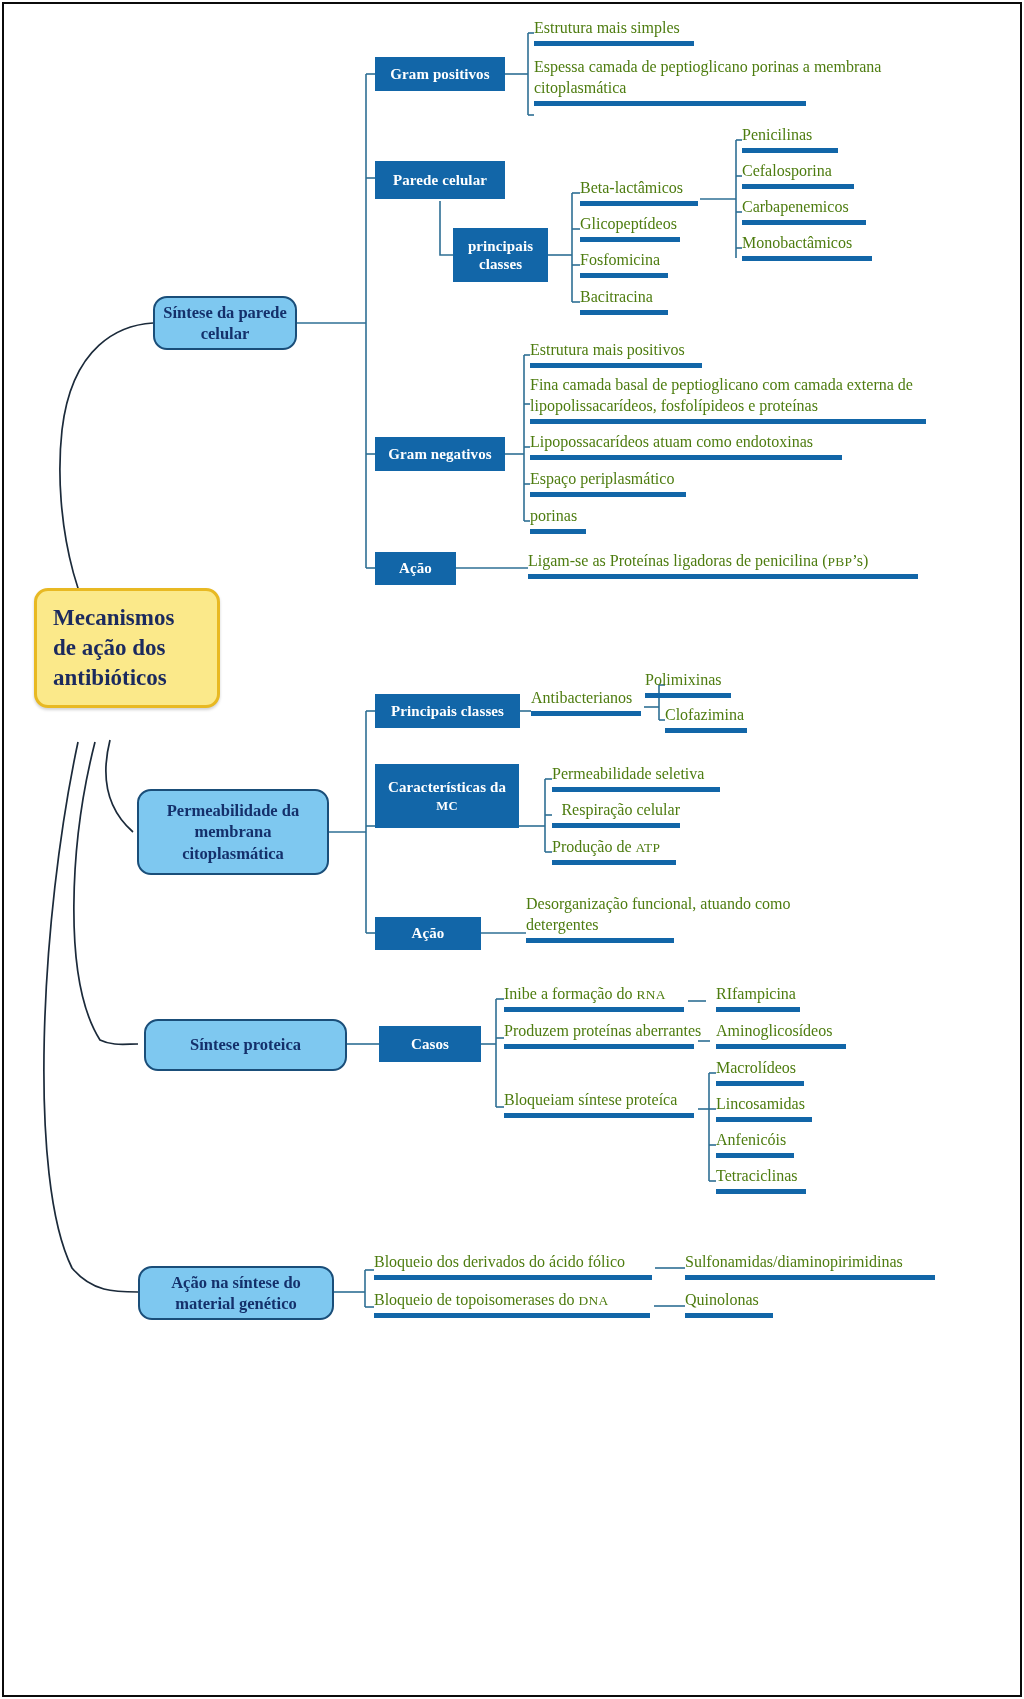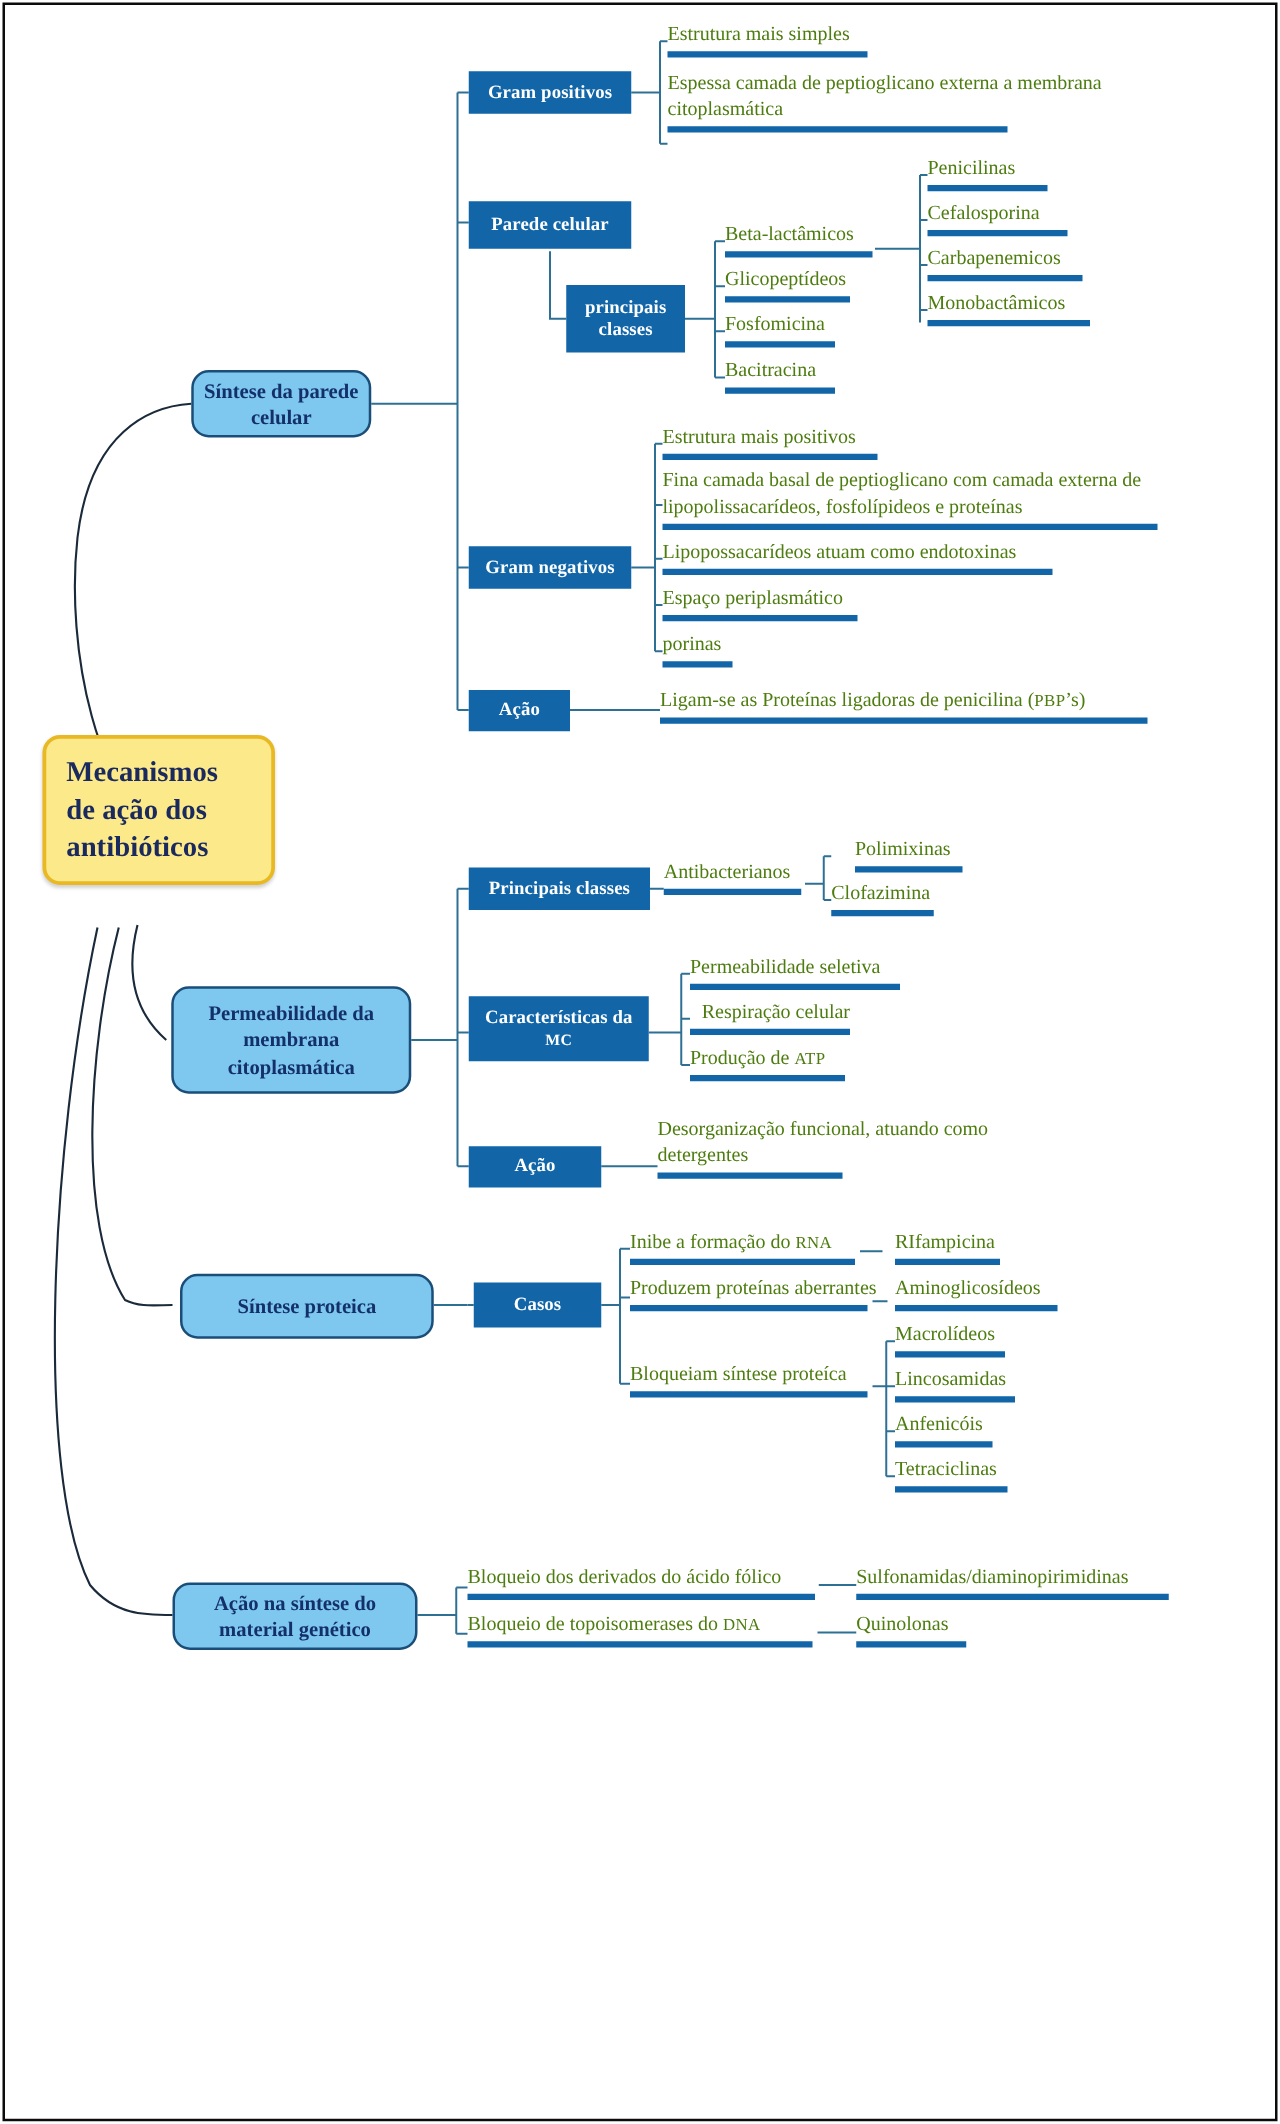--- a/index.html
+++ b/index.html
@@ -194,21 +194,21 @@
   </div>
 
   <div class="node l2" style="left:375px; top:57px; width:130px; height:34px;">
     <span>Gram positivos</span>
   </div>
   <div class="leaf" style="left:534px; top:18px;">
     <span>Estrutura mais simples</span>
     <span class="bar" style="width:160px"></span>
   </div>
   <div class="leaf wrap" style="left:534px; top:57px; width:372px;">
-    <span>Espessa camada de peptioglicano externa a membrana citoplasmática</span>
+    <span>Espessa camada de peptioglicano porinas a membrana citoplasmática</span>
     <span class="bar" style="width:272px"></span>
   </div>
 
   <div class="node l2" style="left:375px; top:161px; width:130px; height:38px;">
     <span>Parede celular</span>
   </div>
 
   <div class="node l2" style="left:453px; top:228px; width:95px; height:54px;">
     <span>principais classes</span>
   </div>
@@ -283,30 +283,30 @@
     <span>Permeabilidade da membrana citoplasmática</span>
   </div>
 
   <div class="node l2" style="left:375px; top:694px; width:145px; height:34px;">
     <span>Principais classes</span>
   </div>
   <div class="leaf" style="left:531px; top:688px;">
     <span>Antibacterianos</span>
     <span class="bar" style="width:110px"></span>
   </div>
-  <div class="leaf" style="left:684px; top:670px;">
+  <div class="leaf" style="left:645px; top:670px;">
     <span>Polimixinas</span>
     <span class="bar" style="width:86px"></span>
   </div>
   <div class="leaf" style="left:665px; top:705px;">
     <span>Clofazimina</span>
     <span class="bar" style="width:82px"></span>
   </div>
 
-  <div class="node l2" style="left:375px; top:797px; width:144px; height:52px;">
+  <div class="node l2" style="left:375px; top:764px; width:144px; height:64px;">
     <span>Características da <span class="sc">MC</span></span>
   </div>
   <div class="leaf" style="left:552px; top:764px;">
     <span>Permeabilidade seletiva</span>
     <span class="bar" style="width:168px"></span>
   </div>
   <div class="leaf" style="left:552px; top:800px;text-align:right;">
     <span>Respiração celular</span>
     <span class="bar" style="width:128px"></span>
   </div>

